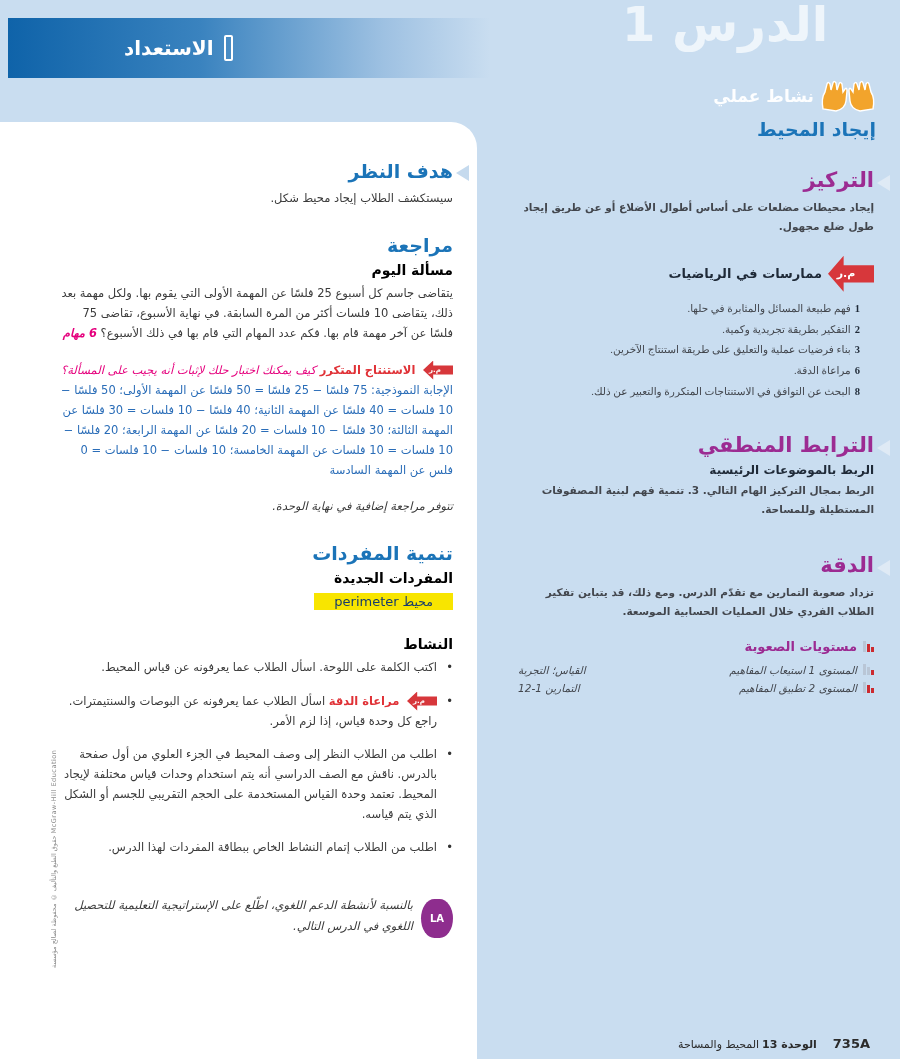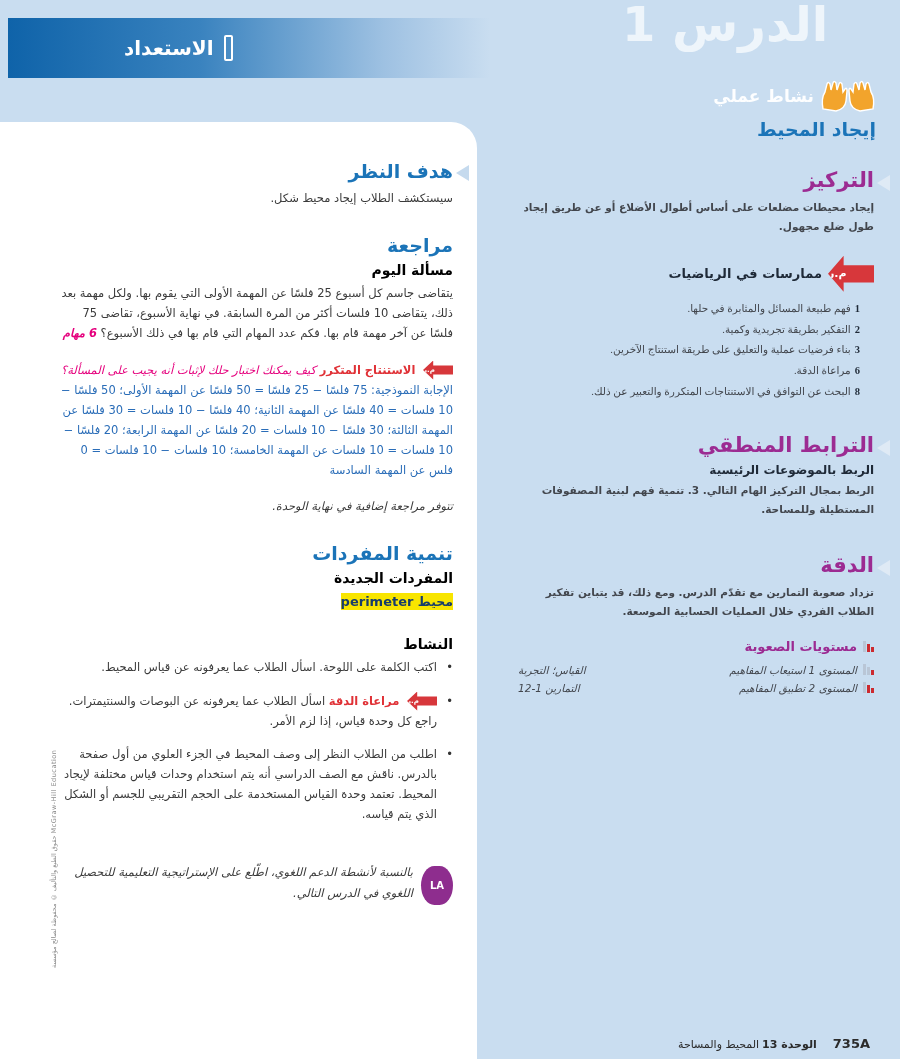--- a/index.html
+++ b/index.html
@@ -54,29 +54,29 @@
   .body-text{ font-size:11.5px; line-height:1.75; color:#3a3a3a; text-align:right; }
   .italic{ font-style:italic; }
   .answer-pink{ color:#e5007d; font-weight:bold; font-style:italic; }
   .mp-red{ color:#e03136; font-weight:bold; }
   .q-pink{ color:#e5007d; font-style:italic; }
   .ans-blue{ color:#2a6db8; }
   .mt-lg{ margin-top:26px; } .mt-md{ margin-top:16px; }
 
   .badge-arrow{
     display:inline-block; position:relative; background:#d7373b; color:#fff;
-    font-weight:bold; text-align:left; vertical-align:middle;
+    font-weight:bold; text-align:center; vertical-align:middle;
     clip-path:polygon(0 50%, 34% 0, 34% 26%, 100% 26%, 100% 74%, 34% 74%, 34% 100%);
   }
   .badge-sm{ width:30px; height:19px; font-size:7px; line-height:19px; padding-right:6px; margin-left:4px;}
   .badge-lg{ width:46px; height:36px; font-size:11px; line-height:36px; padding-right:10px; margin-left:6px;}
 
   .hl-term{
-    display:inline-block; background:#f8e500; padding:1px 0;
-    font-weight:bold; color:#173c6b; font-size:12.5px;
+    display:inline-block; background:#f8e500; padding:1px 20px;
+    font-weight:normal; color:#173c6b; font-size:12.5px;
   }
   .hl-term .en{ font-size:13px; }
 
   ul.act{ list-style:none; }
   ul.act li{
     position:relative; padding-right:16px; margin-bottom:13px;
     font-size:11.5px; line-height:1.75; color:#3a3a3a; text-align:right;
   }
   ul.act li::before{ content:"•"; position:absolute; right:0; top:0; color:#333; }
 
@@ -179,20 +179,21 @@
 
     <h3 class="blue-sub mt-lg">النشاط</h3>
     <ul class="act">
       <li>اكتب الكلمة على اللوحة. اسأل الطلاب عما يعرفونه عن قياس المحيط.</li>
       <li>
         <span class="badge-arrow badge-sm">م.ر</span>
         <span class="mp-red">مراعاة الدقة</span>
         <span> اسأل الطلاب عما يعرفونه عن البوصات والسنتيمترات. راجع كل وحدة قياس، إذا لزم الأمر.</span>
       </li>
       <li>اطلب من الطلاب النظر إلى وصف المحيط في الجزء العلوي من أول صفحة بالدرس. ناقش مع الصف الدراسي أنه يتم استخدام وحدات قياس مختلفة لإيجاد المحيط. تعتمد وحدة القياس المستخدمة على الحجم التقريبي للجسم أو الشكل الذي يتم قياسه.</li>
+      <li>اطلب من الطلاب إتمام النشاط الخاص ببطاقة المفردات لهذا الدرس.</li>
     </ul>
 
     <div class="la-row">
       <span class="la-badge">LA</span>
       <span class="la-text">بالنسبة لأنشطة الدعم اللغوي، اطّلع على الإستراتيجية التعليمية للتحصيل اللغوي في الدرس التالي.</span>
     </div>
   </div>
 
   <aside class="right-col">
 

